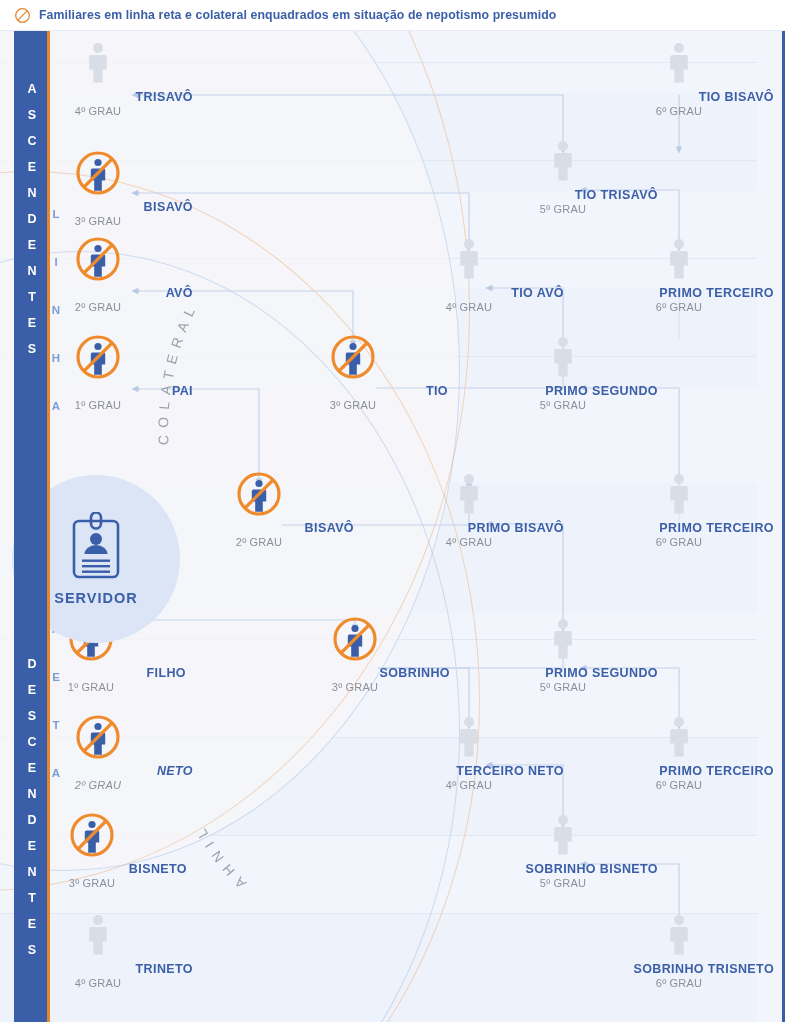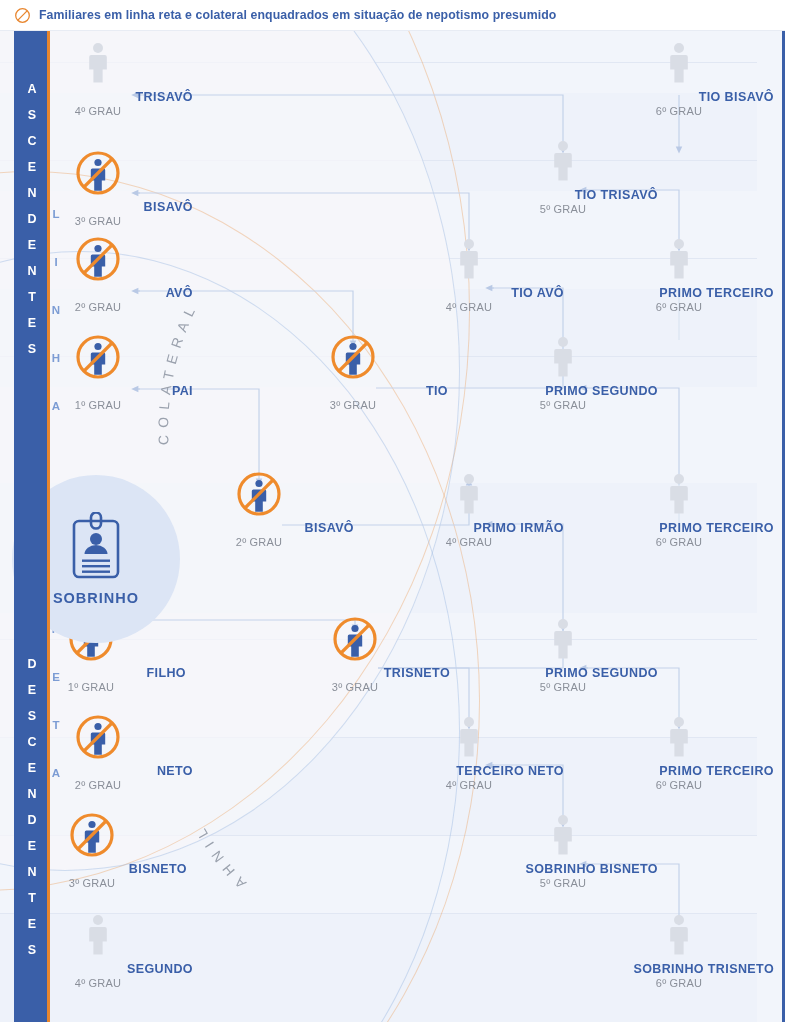--- a/index.html
+++ b/index.html
@@ -324,21 +324,21 @@
             <g fill="#3a5fa8">
               <circle cx="23" cy="12.5" r="3.6"></circle>
               <path d="M17.4,18.5 h11.2 a1.6,1.6 0 0 1 1.6,1.6 v10.5 h-3.4 v10.2 h-7.6 V30.6 h-3.4 V20.1 a1.6,1.6 0 0 1 1.6,-1.6 z"></path>
             </g>
             <line x1="9" y1="37" x2="37" y2="9" stroke="#ef8b2c" stroke-width="3.2"></line>
           </svg>
         </div>
         <div class="nm">FILHO</div>
         <div class="gr">1º GRAU</div>
       </div>
-      <div class="node" style="left: 98px; top: 714px;">
+      <div class="node" style="left: 98px; top: 714px; font-style: italic;">
         <div class="glyph">
           <svg width="46" height="46" viewBox="0 0 46 46">
             <circle cx="23" cy="23" r="20" fill="none" stroke="#ef8b2c" stroke-width="3.2"></circle>
             <g fill="#3a5fa8">
               <circle cx="23" cy="12.5" r="3.6"></circle>
               <path d="M17.4,18.5 h11.2 a1.6,1.6 0 0 1 1.6,1.6 v10.5 h-3.4 v10.2 h-7.6 V30.6 h-3.4 V20.1 a1.6,1.6 0 0 1 1.6,-1.6 z"></path>
             </g>
             <line x1="9" y1="37" x2="37" y2="9" stroke="#ef8b2c" stroke-width="3.2"></line>
           </svg>
         </div>
@@ -361,21 +361,21 @@
       </div>
       <div class="node faded" style="left: 98px; top: 912px;">
         <div class="glyph">
           <svg width="28" height="42" viewBox="0 0 28 42">
             <g fill="#d9dde5">
               <circle cx="14" cy="6" r="5"></circle>
               <path d="M7.2,13 h13.6 a2,2 0 0 1 2,2 v12.5 h-4.2 v13 h-9.2 v-13 h-4.2 V15 a2,2 0 0 1 2,-2 z"></path>
             </g>
           </svg>
         </div>
-        <div class="nm">SEGUNDO</div>
+        <div class="nm">TRINETO</div>
         <div class="gr">4º GRAU</div>
       </div>
       <div class="node" style="left: 353px; top: 334px;">
         <div class="glyph">
           <svg width="46" height="46" viewBox="0 0 46 46">
             <circle cx="23" cy="23" r="20" fill="none" stroke="#ef8b2c" stroke-width="3.2"></circle>
             <g fill="#3a5fa8">
               <circle cx="23" cy="12.5" r="3.6"></circle>
               <path d="M17.4,18.5 h11.2 a1.6,1.6 0 0 1 1.6,1.6 v10.5 h-3.4 v10.2 h-7.6 V30.6 h-3.4 V20.1 a1.6,1.6 0 0 1 1.6,-1.6 z"></path>
             </g>
@@ -403,21 +403,21 @@
         <div class="glyph">
           <svg width="46" height="46" viewBox="0 0 46 46">
             <circle cx="23" cy="23" r="20" fill="none" stroke="#ef8b2c" stroke-width="3.2"></circle>
             <g fill="#3a5fa8">
               <circle cx="23" cy="12.5" r="3.6"></circle>
               <path d="M17.4,18.5 h11.2 a1.6,1.6 0 0 1 1.6,1.6 v10.5 h-3.4 v10.2 h-7.6 V30.6 h-3.4 V20.1 a1.6,1.6 0 0 1 1.6,-1.6 z"></path>
             </g>
             <line x1="9" y1="37" x2="37" y2="9" stroke="#ef8b2c" stroke-width="3.2"></line>
           </svg>
         </div>
-        <div class="nm">TRISNETO</div>
+        <div class="nm">SOBRINHO</div>
         <div class="gr">3º GRAU</div>
       </div>
       <div class="node faded" style="left: 563px; top: 138px;">
         <div class="glyph">
           <svg width="28" height="42" viewBox="0 0 28 42">
             <g fill="#d9dde5">
               <circle cx="14" cy="6" r="5"></circle>
               <path d="M7.2,13 h13.6 a2,2 0 0 1 2,2 v12.5 h-4.2 v13 h-9.2 v-13 h-4.2 V15 a2,2 0 0 1 2,-2 z"></path>
             </g>
           </svg>
@@ -451,21 +451,21 @@
       </div>
       <div class="node faded" style="left: 469px; top: 471px;">
         <div class="glyph">
           <svg width="28" height="42" viewBox="0 0 28 42">
             <g fill="#d9dde5">
               <circle cx="14" cy="6" r="5"></circle>
               <path d="M7.2,13 h13.6 a2,2 0 0 1 2,2 v12.5 h-4.2 v13 h-9.2 v-13 h-4.2 V15 a2,2 0 0 1 2,-2 z"></path>
             </g>
           </svg>
         </div>
-        <div class="nm">PRIMO IRMÃO</div>
+        <div class="nm">PRIMO BISAVÔ</div>
         <div class="gr">4º GRAU</div>
       </div>
       <div class="node faded" style="left: 563px; top: 616px;">
         <div class="glyph">
           <svg width="28" height="42" viewBox="0 0 28 42">
             <g fill="#d9dde5">
               <circle cx="14" cy="6" r="5"></circle>
               <path d="M7.2,13 h13.6 a2,2 0 0 1 2,2 v12.5 h-4.2 v13 h-9.2 v-13 h-4.2 V15 a2,2 0 0 1 2,-2 z"></path>
             </g>
           </svg>
@@ -562,16 +562,16 @@
   <div id="servidor" style="left:12px; top:475px;">
     <svg class="sv-glyph" viewBox="0 0 62 70">
       <rect x="9" y="9" width="44" height="56" rx="5" fill="none" stroke="#3a5fa8" stroke-width="2.6"></rect>
       <rect x="26" y="0.5" width="10" height="16" rx="5" fill="none" stroke="#3a5fa8" stroke-width="2.6"></rect>
       <circle cx="31" cy="27" r="6" fill="#3a5fa8"></circle>
       <path d="M19.5,42 a11.5,9 0 0 1 23,0 z" fill="#3a5fa8"></path>
       <rect x="17" y="47.5" width="28" height="2.4" fill="#3a5fa8"></rect>
       <rect x="17" y="53" width="28" height="2.4" fill="#3a5fa8"></rect>
       <rect x="17" y="58.5" width="28" height="2.4" fill="#3a5fa8"></rect>
     </svg>
-    <div class="sv-label">SOBRINHO</div>
+    <div class="sv-label">SERVIDOR</div>
   </div>
 
 </div>
 
 </body></html>

